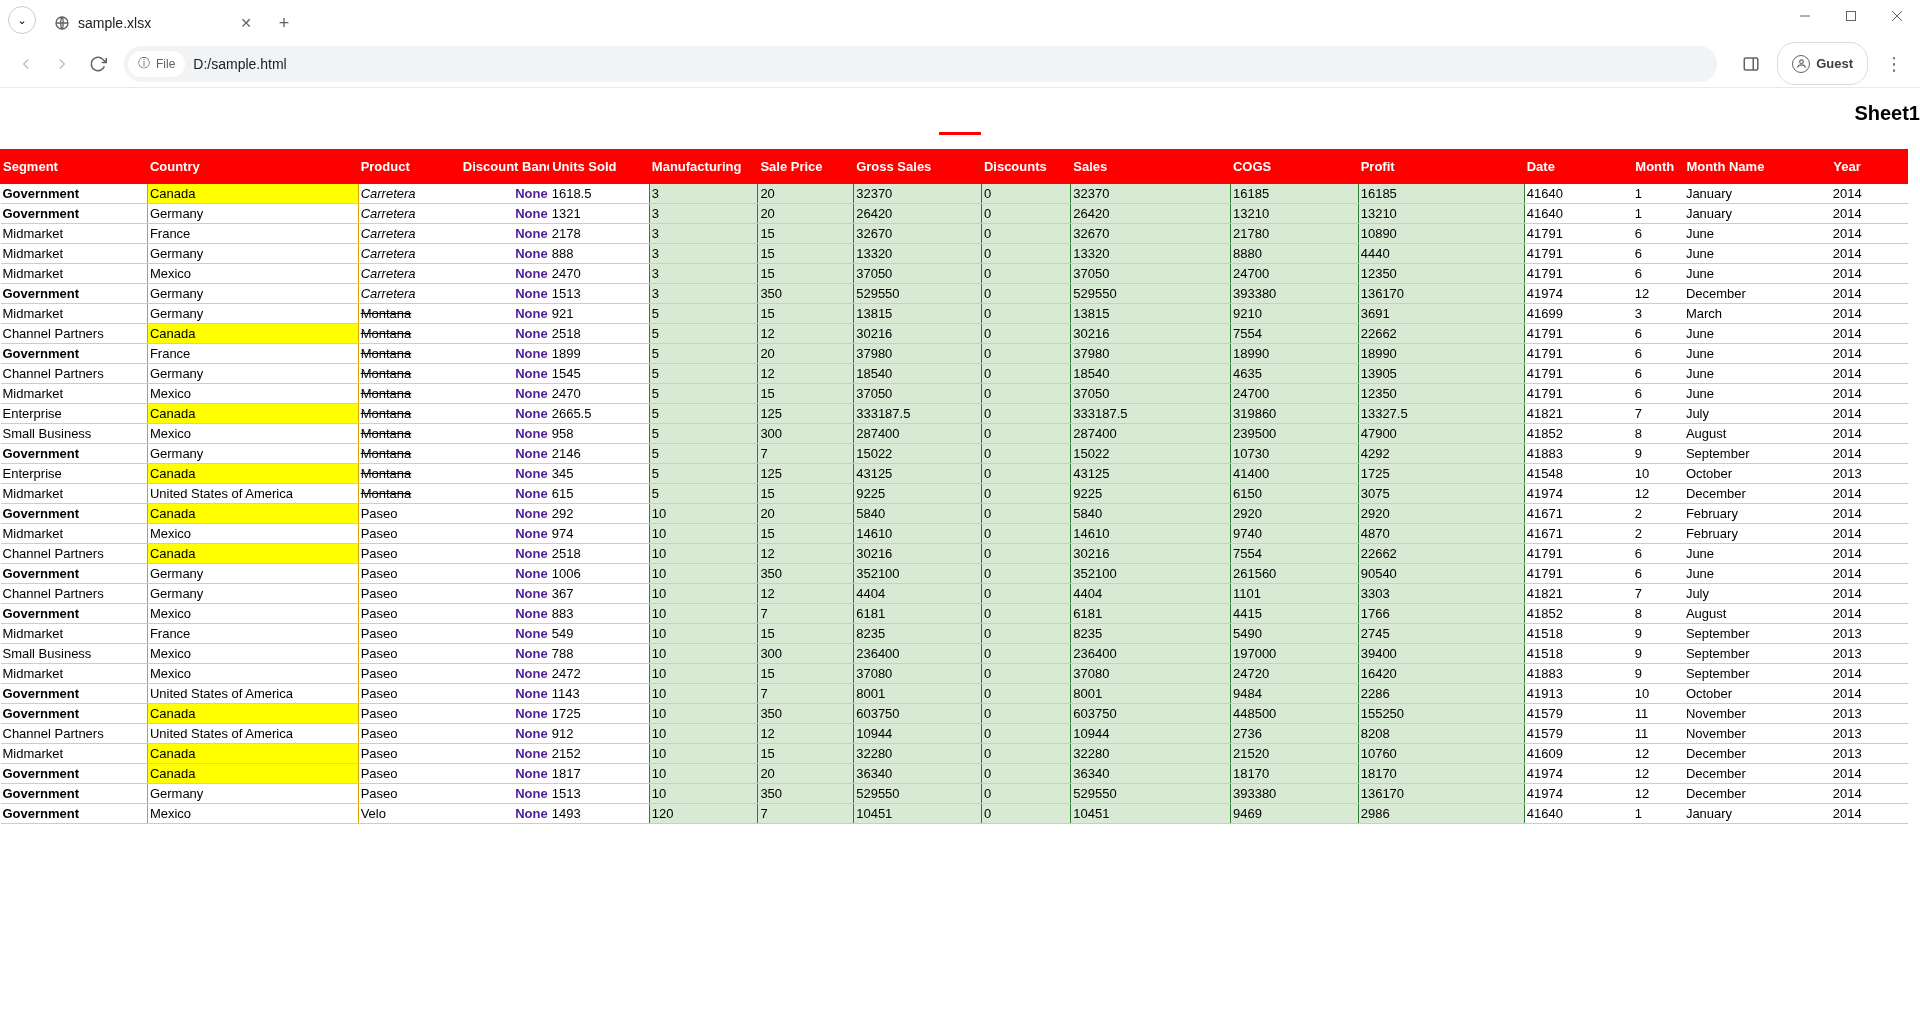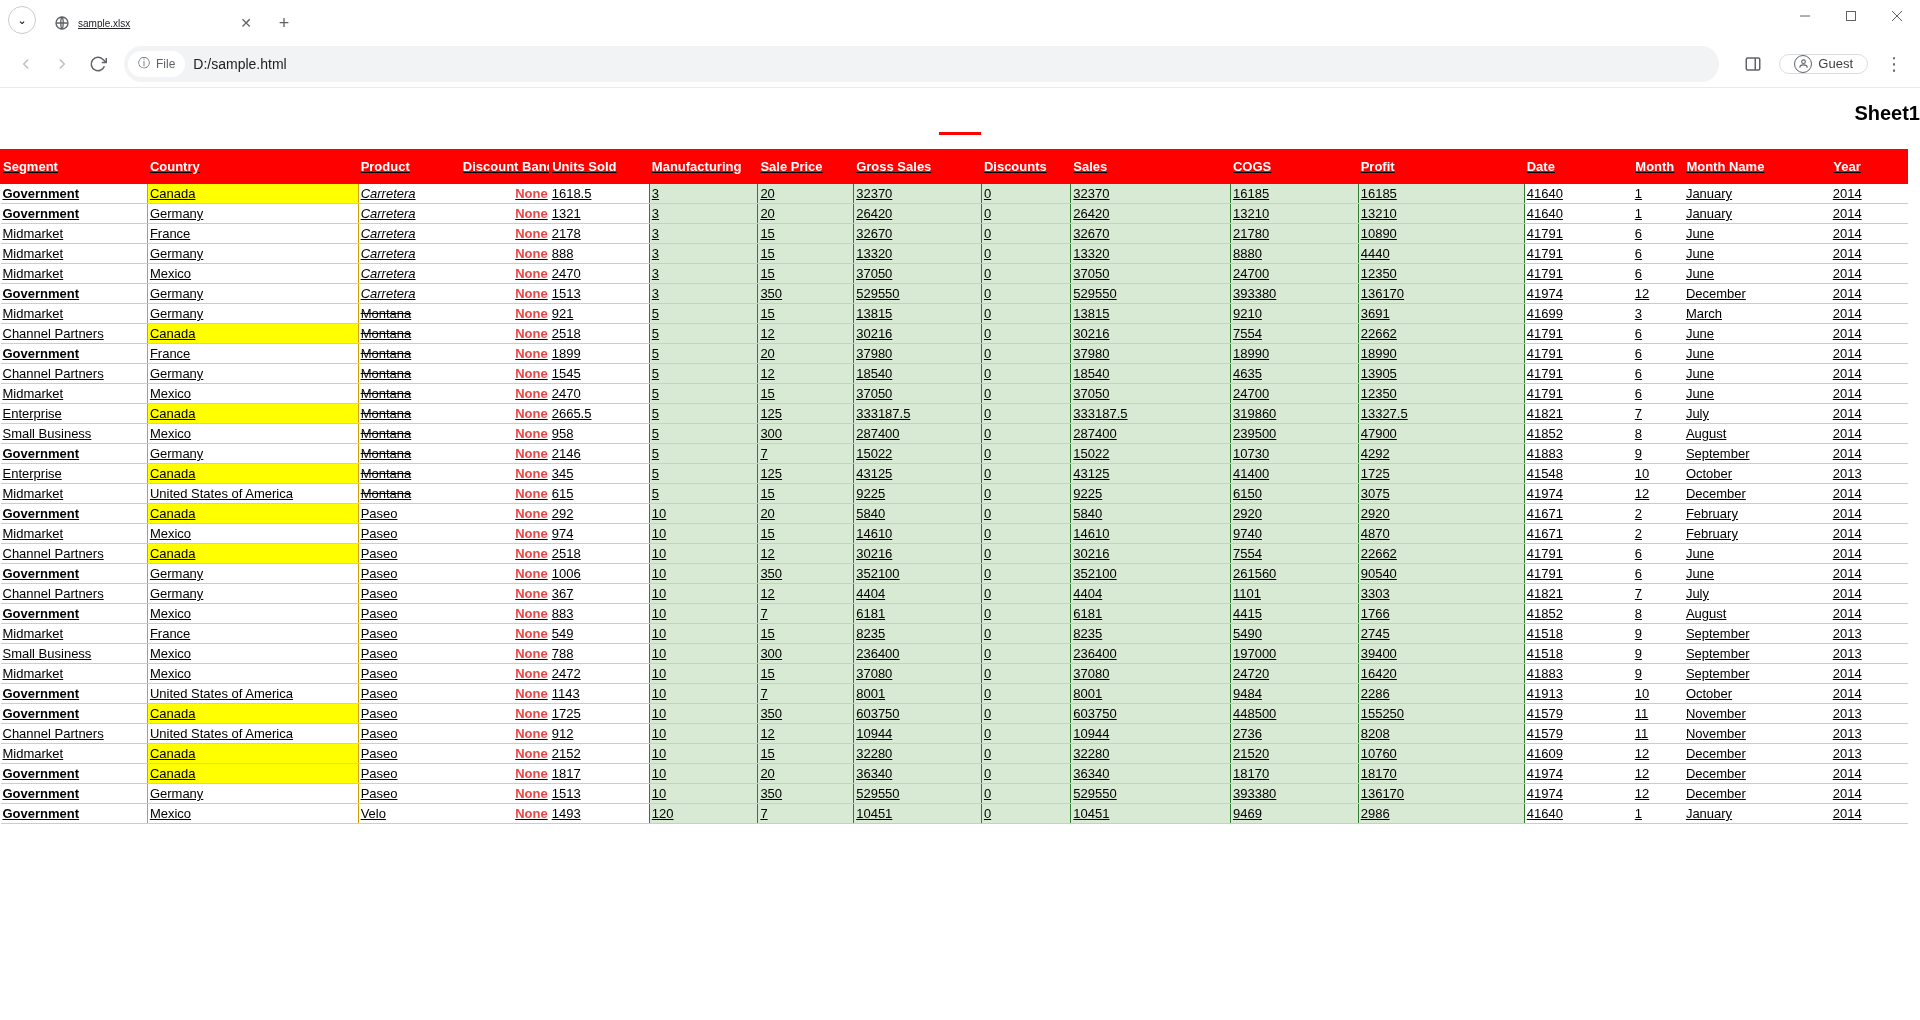--- a/index.html
+++ b/index.html
@@ -3,53 +3,53 @@
 <meta charset="utf-8">
 <style>
 * { margin: 0; padding: 0; box-sizing: border-box; }
 body { font-family: "Segoe UI", Arial, sans-serif; font-size: 13px; background: #fff; overflow: hidden; }
 
 .titlebar { height: 40px; background: #fff; display: flex; align-items: flex-start; position: relative; }
 .tab-row { display: flex; align-items: center; height: 40px; padding-left: 8px; }
 .tab-dropdown { width: 28px; height: 28px; border: 1px solid #ccc; border-radius: 50%; display: flex; align-items: center; justify-content: center; margin-right: 8px; cursor: pointer; font-size: 11px; }
 .tab { background: #fff; border-radius: 8px 8px 0 0; height: 34px; display: flex; align-items: center; padding: 0 10px; margin-top: 6px; min-width: 220px; position: relative; }
 .tab-favicon { width: 16px; height: 16px; margin-right: 8px; display: flex; align-items: center; justify-content: center; font-size: 14px; color: #5f6368; }
-.tab-title { flex: 1; font-size: 10px; color: #202124; text-decoration: underline; }
+.tab-title { flex: 1; font-size: 14px; color: #202124; }
 .tab-close { width: 16px; height: 16px; display: flex; align-items: center; justify-content: center; cursor: pointer; color: #5f6368; font-size: 14px; }
 .new-tab { width: 28px; height: 28px; display: flex; align-items: center; justify-content: center; cursor: pointer; margin-left: 6px; margin-top: 6px; font-size: 18px; color: #5f6368; }
 .window-controls { position: absolute; right: 0; top: 0; display: flex; height: 32px; }
 .win-btn { width: 46px; height: 32px; display: flex; align-items: center; justify-content: center; cursor: pointer; color: #5f6368; }
 .win-btn svg { width: 12px; height: 12px; }
 
 .toolbar { height: 48px; display: flex; align-items: center; padding: 0 8px; border-bottom: 1px solid #e8eaed; background: #fff; }
 .nav-btn { width: 36px; height: 36px; display: flex; align-items: center; justify-content: center; cursor: pointer; color: #5f6368; border-radius: 50%; }
 .nav-btn.disabled { color: #bdc1c6; cursor: default; }
 .address-bar { flex: 1; height: 36px; background: #f1f3f4; border-radius: 18px; display: flex; align-items: center; padding: 0 4px 0 4px; margin: 0 8px; }
 .file-chip { background: #fff; border-radius: 14px; height: 26px; display: flex; align-items: center; padding: 0 10px; margin-right: 8px; font-size: 12px; color: #5f6368; }
 .file-chip-icon { margin-right: 6px; font-size: 12px; }
 .url-text { font-size: 14px; color: #202124; }
 .toolbar-right { display: flex; align-items: center; gap: 8px; margin-left: 8px; }
 .side-panel-btn { width: 36px; height: 36px; display: flex; align-items: center; justify-content: center; cursor: pointer; color: #5f6368; }
-.guest-chip { border: 1px solid #dadce0; border-radius: 18px; height: 20px; display: flex; align-items: center; padding: 0 14px; font-size: 13px; color: #3c4043; cursor: pointer; }
+.guest-chip { border: 1px solid #dadce0; border-radius: 18px; height: 43px; display: flex; align-items: center; padding: 0 14px; font-size: 13px; color: #3c4043; cursor: pointer; font-weight: bold; }
 .guest-chip-icon { margin-right: 6px; width: 18px; height: 18px; border-radius: 50%; border: 1.5px solid #5f6368; display: flex; align-items: center; justify-content: center; font-size: 11px; }
 .menu-btn { width: 36px; height: 36px; display: flex; align-items: center; justify-content: center; cursor: pointer; color: #5f6368; font-size: 18px; }
 
 .page { height: calc(100vh - 88px); overflow-y: scroll; background: #fff; }
 .sheet-title { text-align: right; font-size: 20px; font-weight: bold; padding: 14px 0 4px; }
 .sheet-title-underline { width: 42px; height: 3px; background: red; margin: 3px auto 14px; }
 
-table.sheet { border-collapse: collapse; width: calc(100% - 12px); table-layout: fixed; text-decoration: underline; }
+table.sheet { border-collapse: collapse; width: calc(100% - 12px); table-layout: fixed; }
 table.sheet th { background: red; color: #fff; font-weight: bold; text-align: left; padding: 4px 2px; font-size: 13px; border: 1px solid red; height: 34px; white-space: nowrap; overflow: hidden; }
 table.sheet td { border-bottom: 1px solid #ccc; padding: 2px 2px; font-size: 13px; height: 20px; white-space: nowrap; overflow: hidden; vertical-align: middle; }
 table.sheet tr td:first-child.bold { font-weight: bold; }
 td.yel { background: yellow; border: 1px solid #d4a000; }
 td.country-plain { border: 1px solid #d4a000; }
 td.product-italic { font-style: italic; }
 td.product-strike { text-decoration: line-through; }
-td.disc-none { color: #ef4444; font-weight: bold; }
+td.disc-none { color: #4c1d95; font-weight: bold; }
 td.green { background: #d8ead3; border: 1px solid #2e7d32; }
 
 col.c-seg { width: 115px; }
 col.c-country { width: 165px; }
 col.c-product { width: 80px; }
 col.c-disc { width: 70px; }
 col.c-units { width: 78px; }
 col.c-manu { width: 85px; }
 col.c-sale { width: 75px; }
 col.c-gross { width: 100px; }

